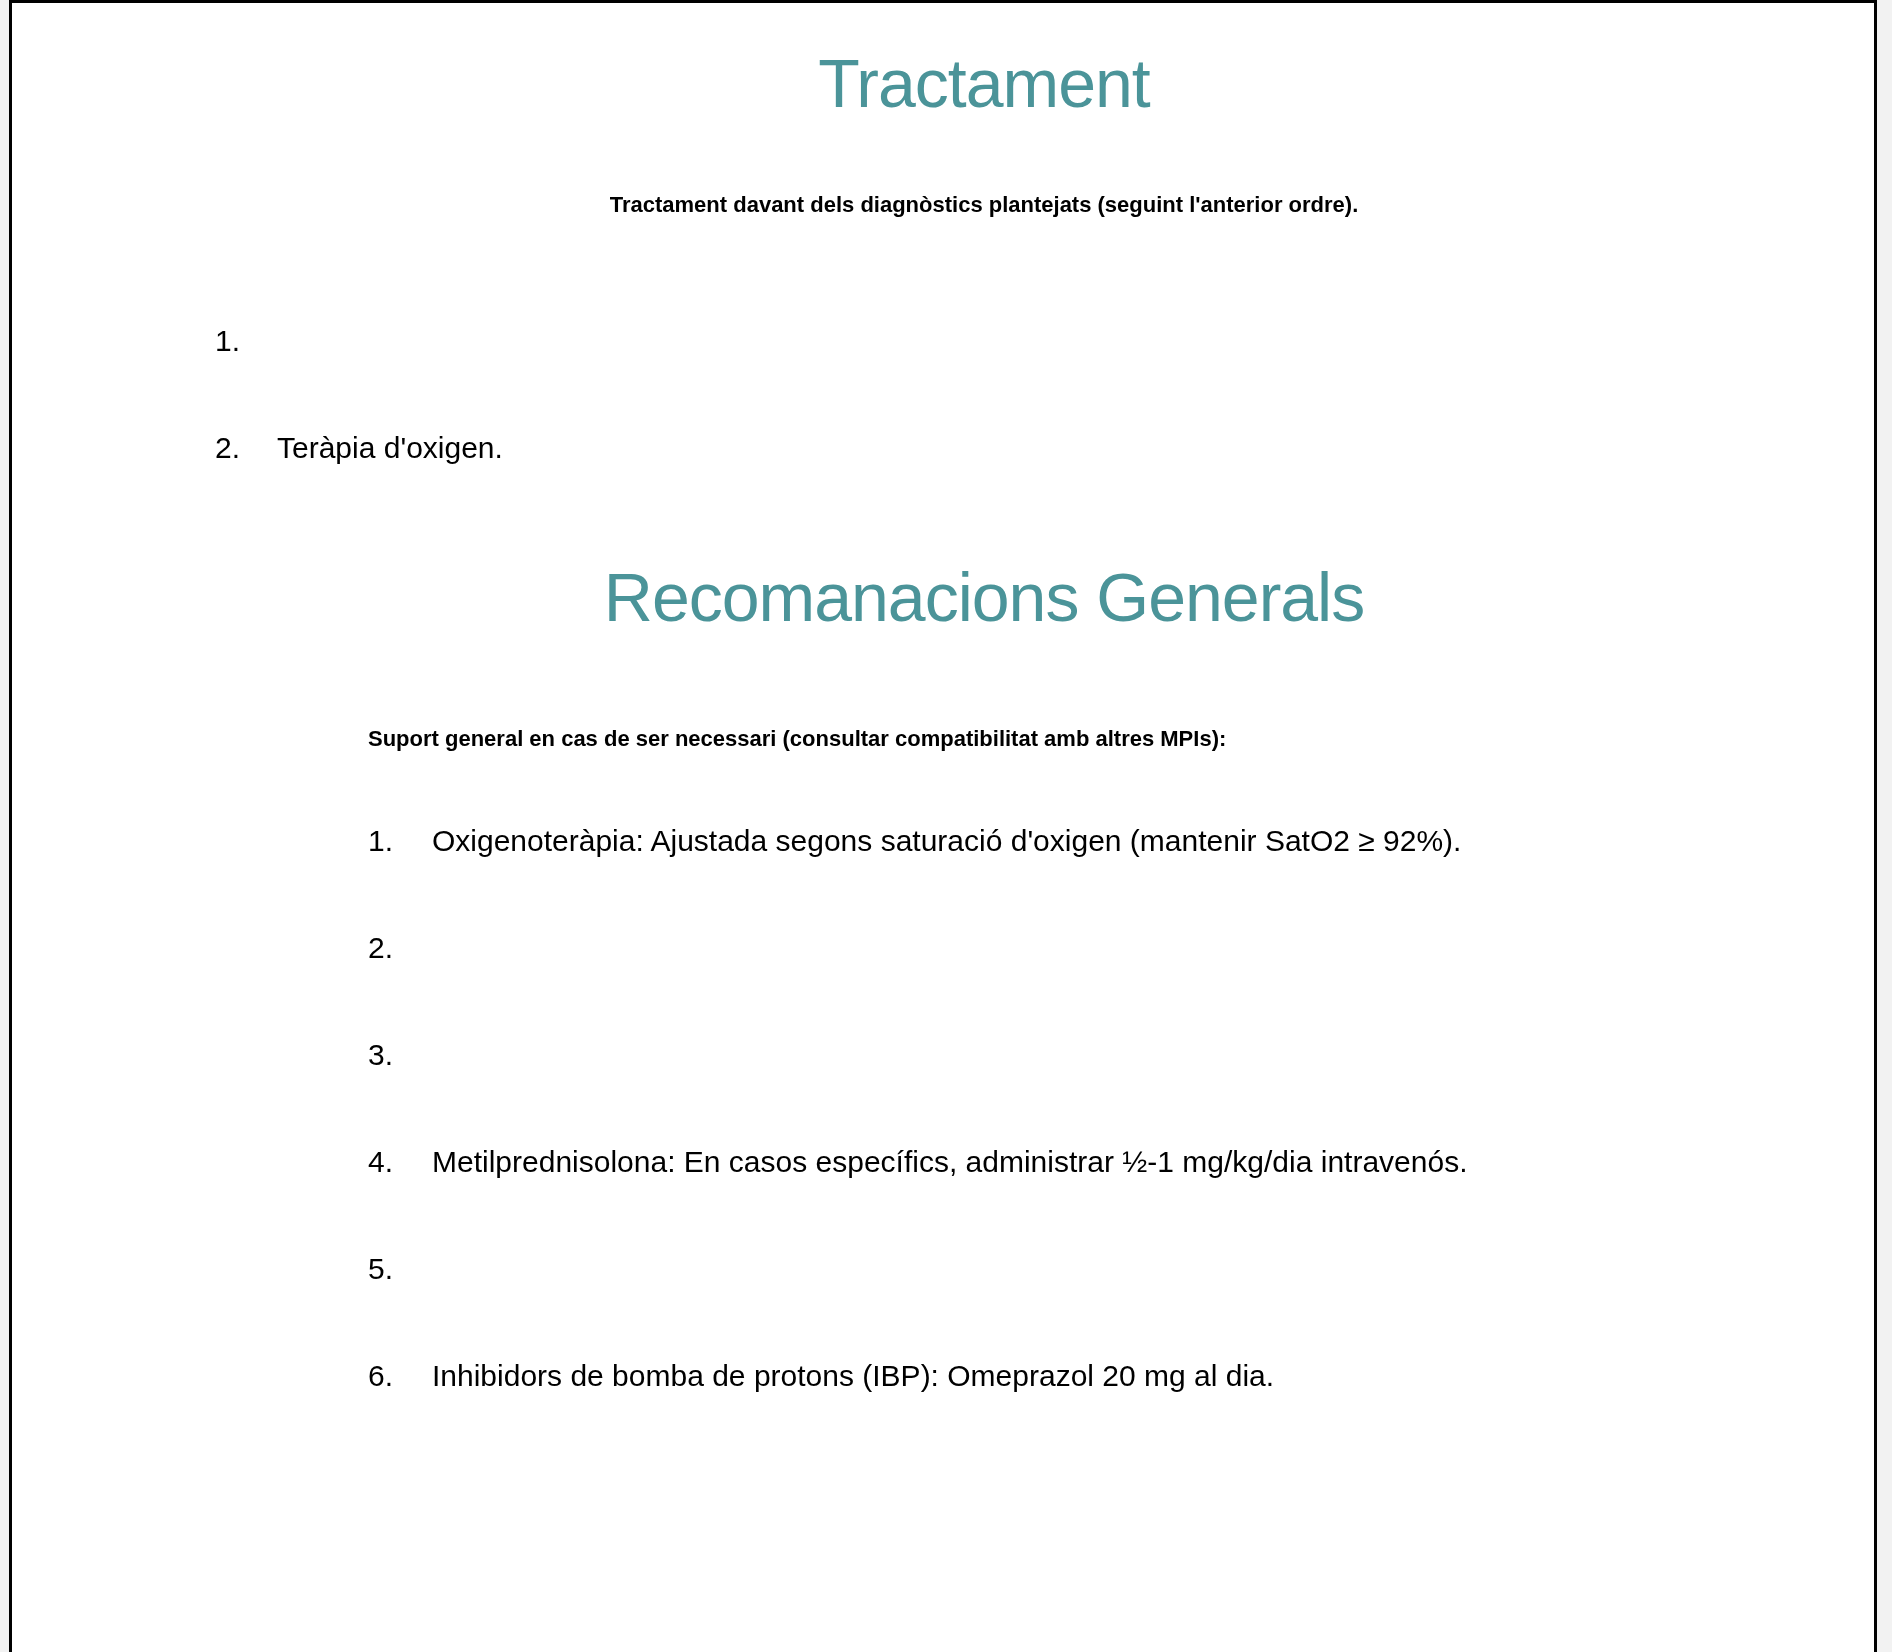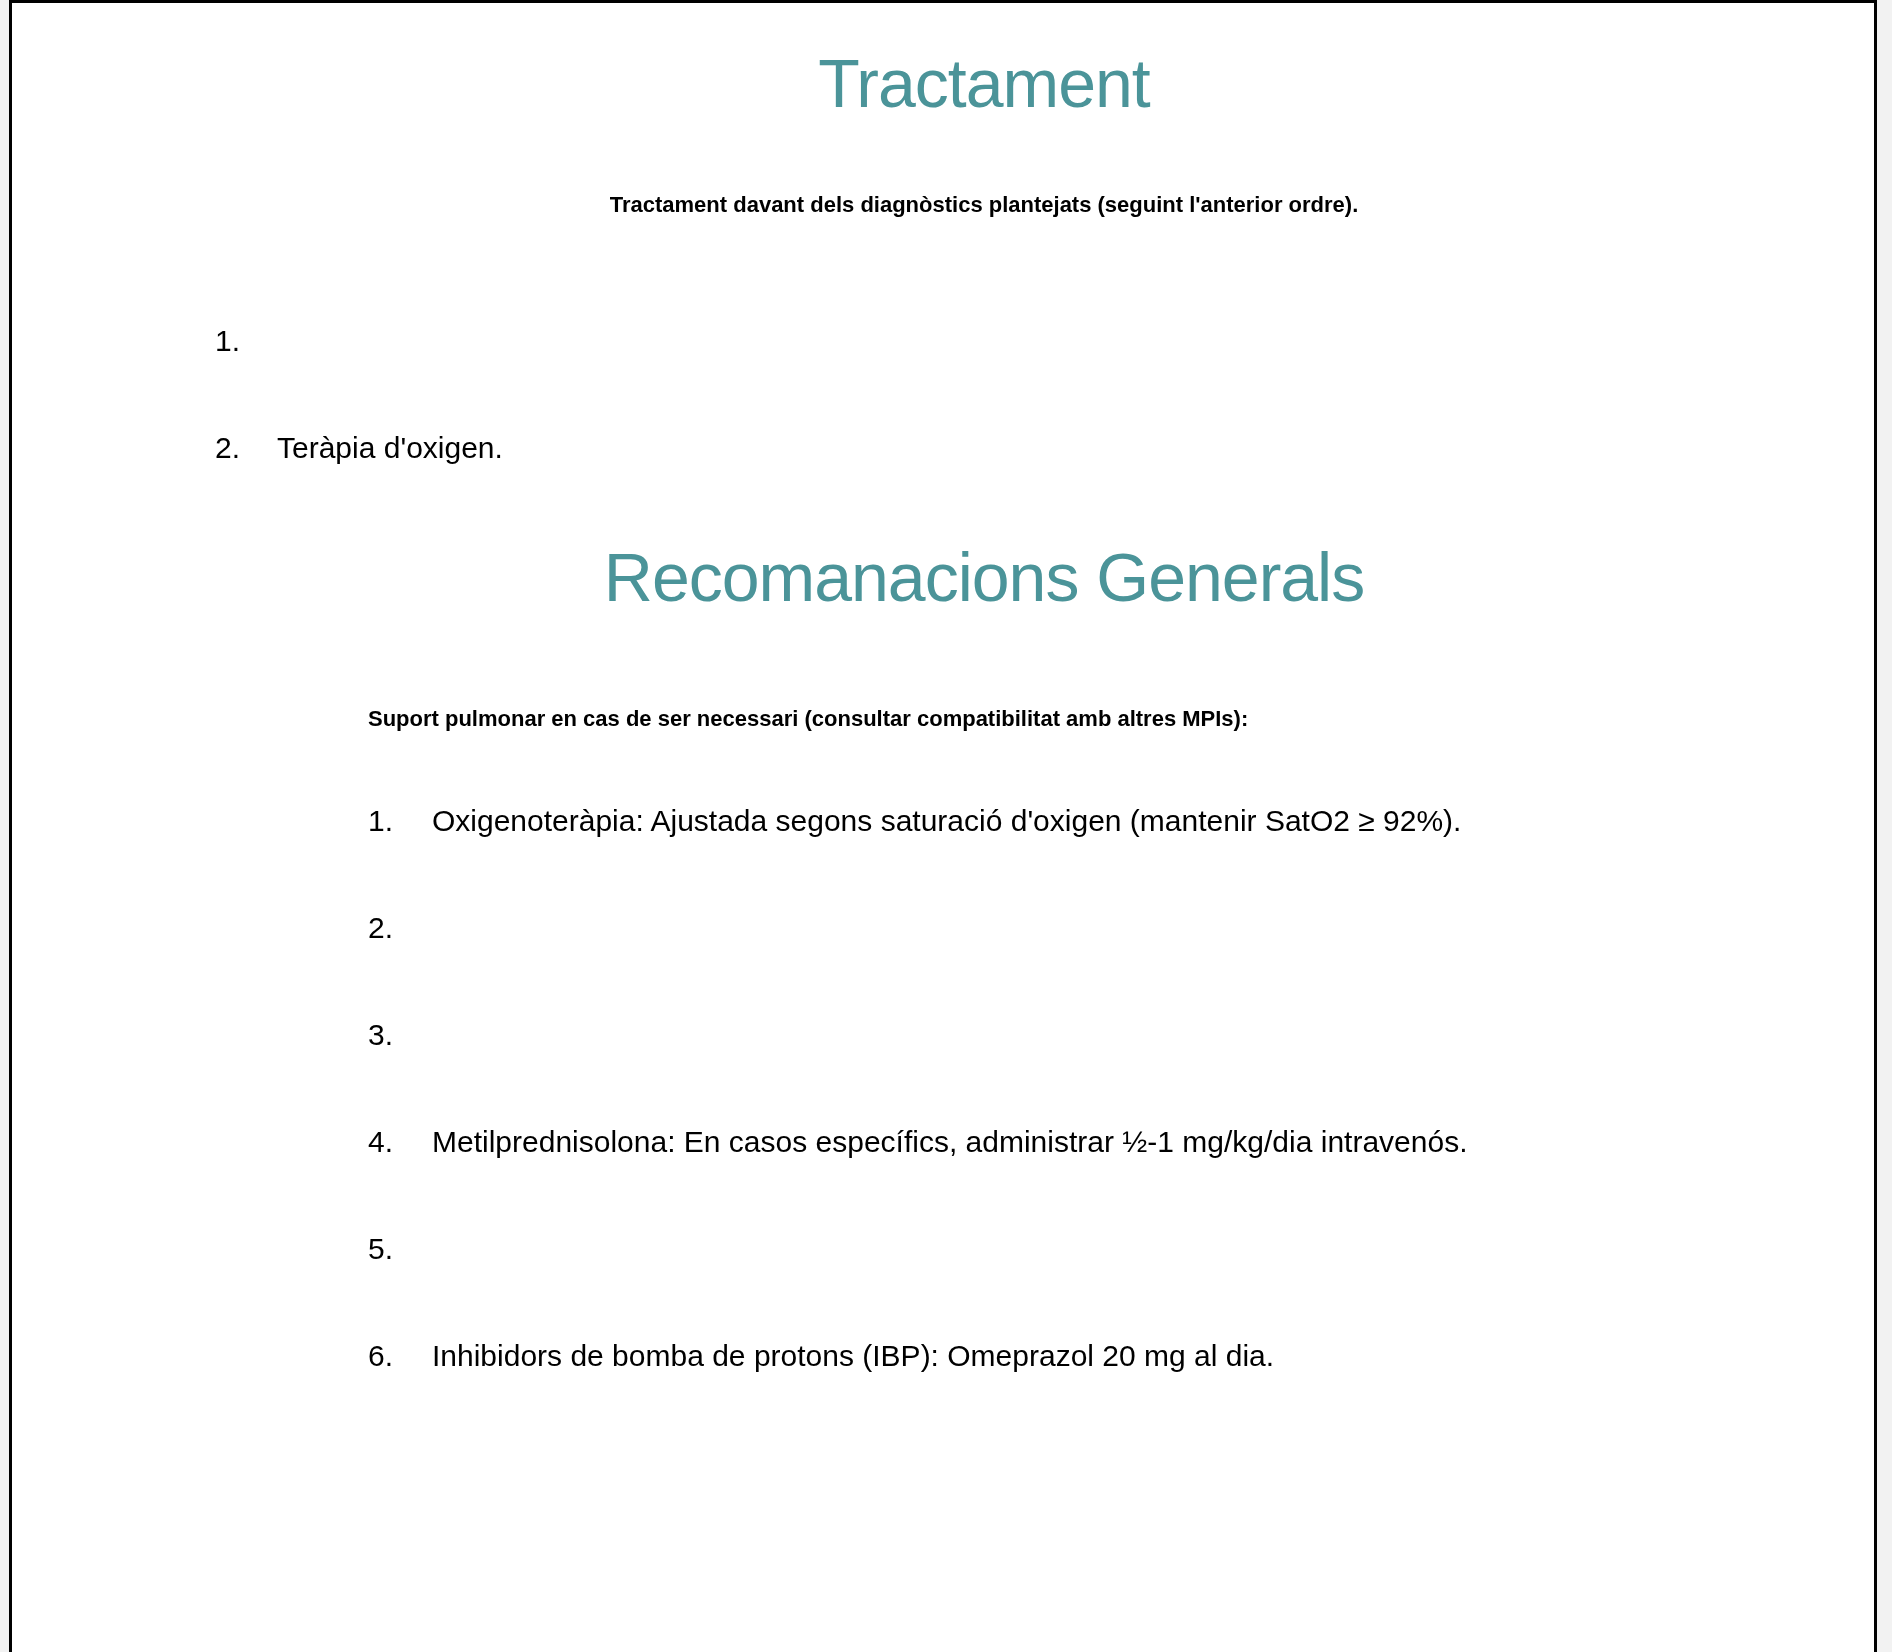--- a/index.html
+++ b/index.html
@@ -29,21 +29,21 @@
   .doc-title {
     margin: 40px 0 0 0;
     text-align: center;
     font-size: 68px;
     line-height: 1.2;
     font-weight: 500;
     letter-spacing: -1px;
     color: #4b9499;
   }
   .doc-title.second {
-    margin-top: 70px;
+    margin-top: 90px;
   }
   .subtitle {
     margin: 66px 0 0 0;
     text-align: center;
     font-size: 22px;
     line-height: 1.3;
     font-weight: bold;
     color: #000000;
   }
   .subtitle.left-indent {
@@ -96,21 +96,21 @@
         <span class="num">1.</span>
       </li>
       <li>
         <span class="num">2.</span>
         <span class="txt">Teràpia d'oxigen.</span>
       </li>
     </ol>
 
     <h1 class="doc-title second">Recomanacions Generals</h1>
 
-    <p class="subtitle left-indent">Suport pulmonar en cas de ser necessari (consultar compatibilitat amb altres MPIs):</p>
+    <p class="subtitle left-indent">Suport general en cas de ser necessari (consultar compatibilitat amb altres MPIs):</p>
 
     <ol class="items second">
       <li>
         <span class="num">1.</span>
         <span class="txt">Oxigenoteràpia: Ajustada segons saturació d'oxigen (mantenir SatO2 ≥ 92%).</span>
       </li>
       <li>
         <span class="num">2.</span>
       </li>
       <li>

